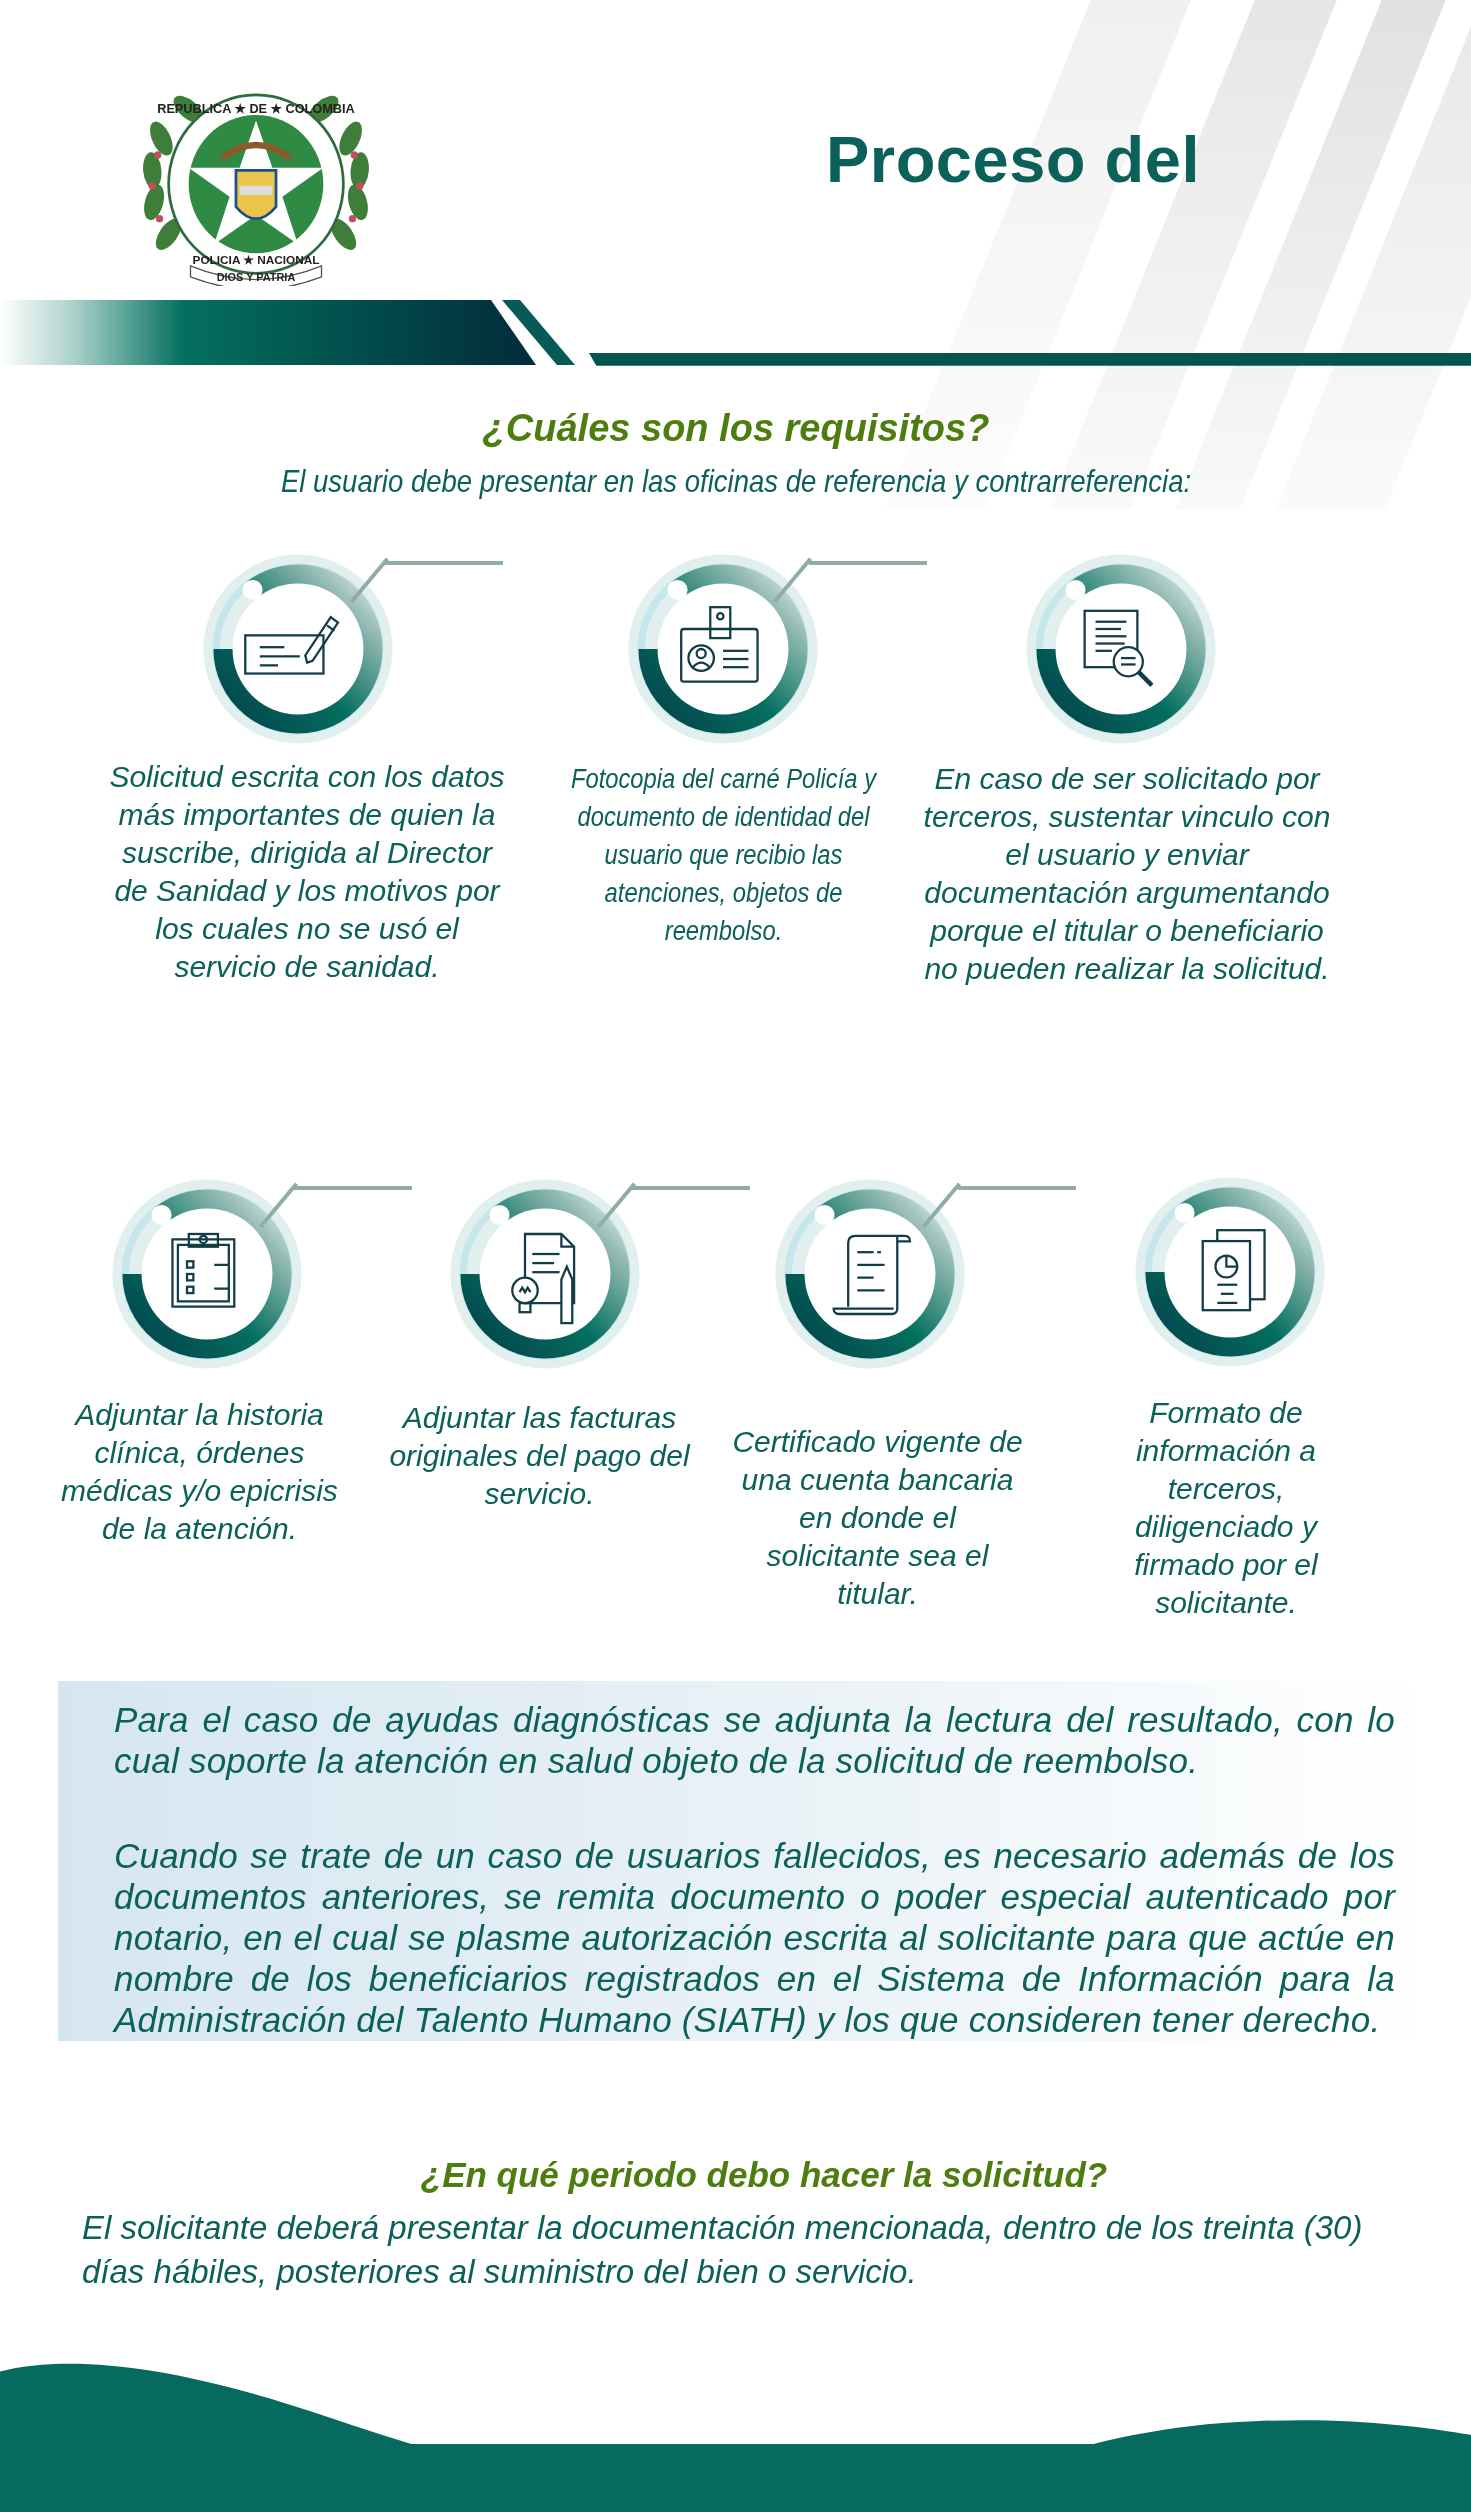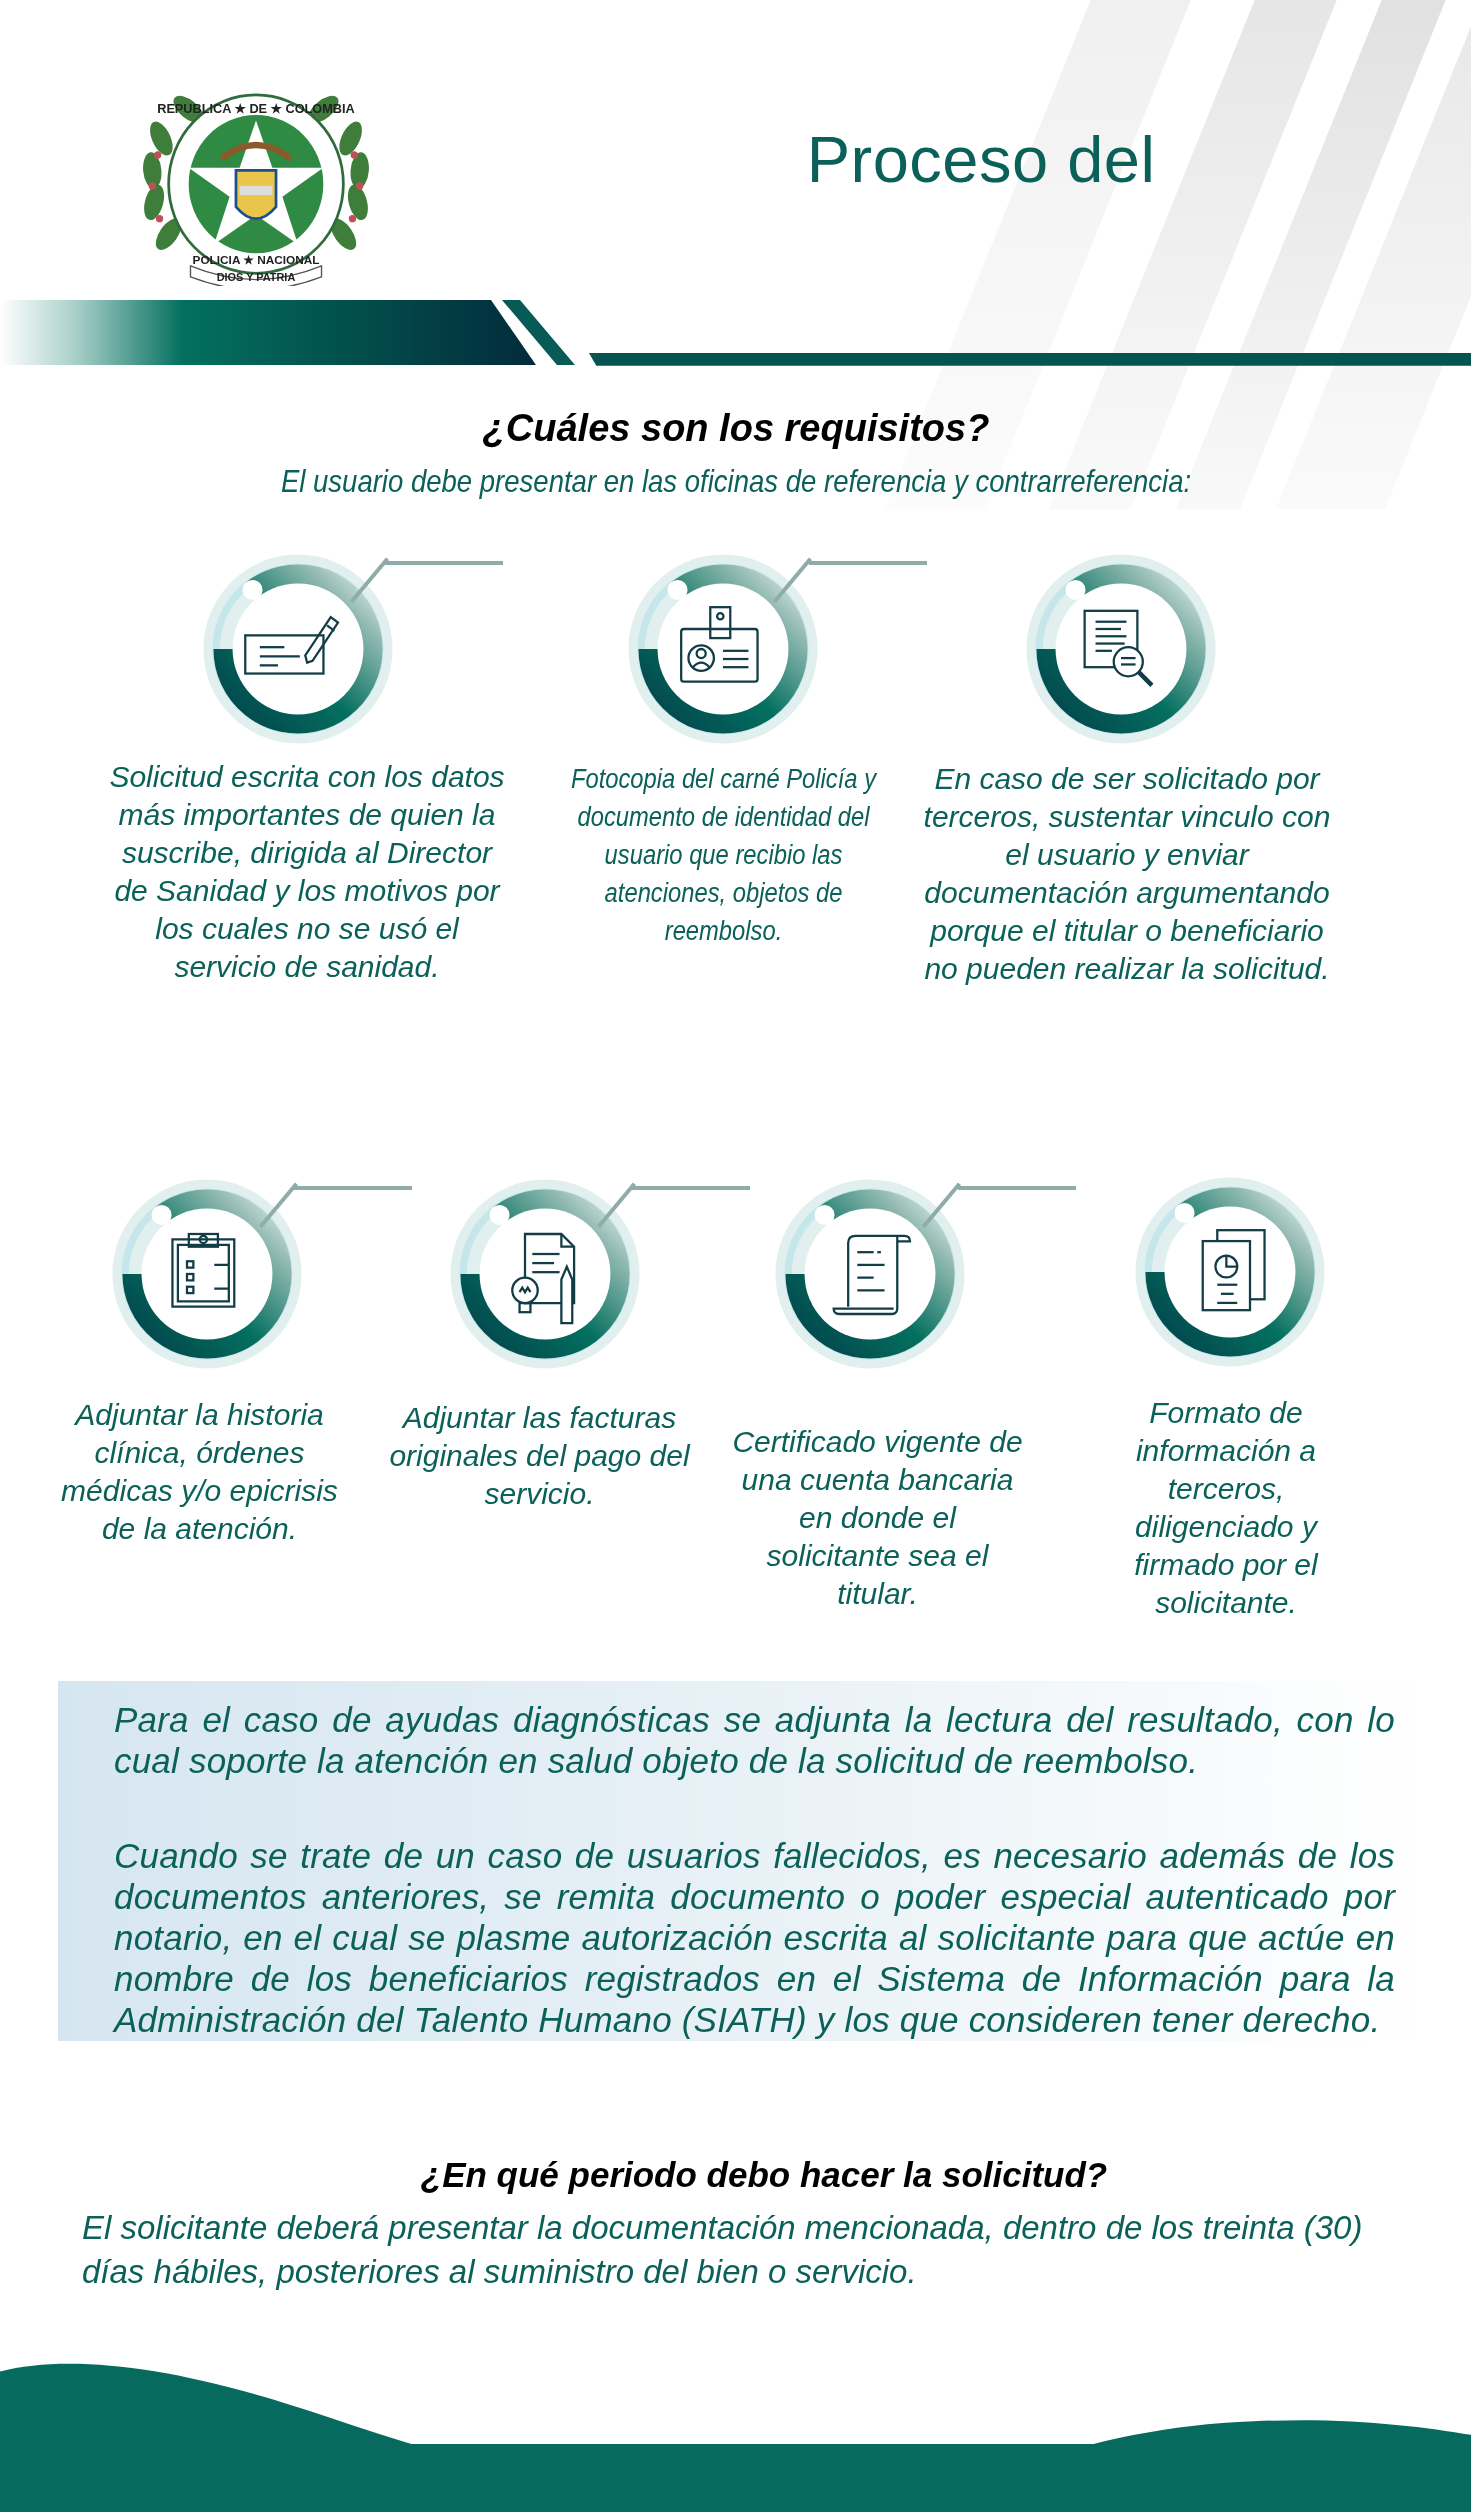--- a/index.html
+++ b/index.html
@@ -9,32 +9,32 @@
   
   .stripes { position: absolute; right: 0; top: 0; width: 818px; height: 509px; overflow: hidden; pointer-events: none; }
   .stripes div { position: absolute; top: -182px; width: 100px; height: 818px; transform: skewX(-22deg); }
   .s1 { left: 345px; background: linear-gradient(180deg, rgba(220,220,220,0.55), rgba(255,255,255,0)); }
   .s2 { left: 509px; background: linear-gradient(180deg, rgba(205,205,205,0.65), rgba(255,255,255,0)); width: 82px !important; }
   .s3 { left: 636px; background: linear-gradient(180deg, rgba(190,190,190,0.6), rgba(255,255,255,0)); width: 64px !important; }
   .s4 { left: 736px; background: linear-gradient(180deg, rgba(200,200,200,0.55), rgba(255,255,255,0)); width: 109px !important; }
 
   
   .logo { position: absolute; left: 134px; top: 84px; width: 244px; height: 202px; }
-  .title { position: absolute; left: 531px; top: 118px; width: 900px; text-align: center; font-weight: 400; font-size: 65px; line-height: 84px; color: #0b6159; letter-spacing: 0.5px; }
+  .title { position: absolute; left: 563px; top: 118px; width: 900px; text-align: center; font-weight: 700; font-size: 65px; line-height: 84px; color: #0b6159; letter-spacing: 0.5px; }
 
   .band-left { position: absolute; left: 0; top: 300px; width: 536px; height: 65px;
     background: linear-gradient(90deg, rgba(255,255,255,1) 0%, #a9d0ca 14%, #04705f 34%, #02544f 60%, #022b3b 100%);
     clip-path: polygon(0 0, 491px 0, 536px 65px, 0 65px); }
   .band-slash { position: absolute; left: 502px; top: 300px; width: 82px; height: 65px; background: #075a55;
     clip-path: polygon(0 0, 18px 0, 73px 65px, 55px 65px); }
   .band-right { position: absolute; left: 589px; top: 353px; width: 883px; height: 12.7px; background: #06544f;
     clip-path: polygon(0 0, 883px 0, 883px 12.7px, 7.3px 12.7px); }
 
   
-  .h2 { position: absolute; left: 0; width: 1472px; text-align: center; font-style: italic; font-weight: 700; color: #000000; }
+  .h2 { position: absolute; left: 0; width: 1472px; text-align: center; font-style: italic; font-weight: 700; color: #4d7c0f; }
   .req-heading { top: 407px; font-size: 38px; }
   .req-sub { position: absolute; left: 0; width: 1472px; top: 463px; text-align: center; font-style: italic; font-size: 32px; color: #0b6159; transform: scaleX(0.86); }
 
   
   .ring { position: absolute; width: 200px; height: 200px; }
   .ring svg { width: 200px; height: 200px; overflow: visible; }
   .connector { position: absolute; height: 3.6px; background: #8faca8; }
   .connector-diag { position: absolute; width: 3.6px; background: #8faca8; transform-origin: top left; }
 
   .card-text { position: absolute; text-align: center; font-style: italic; color: #0b6159; }

